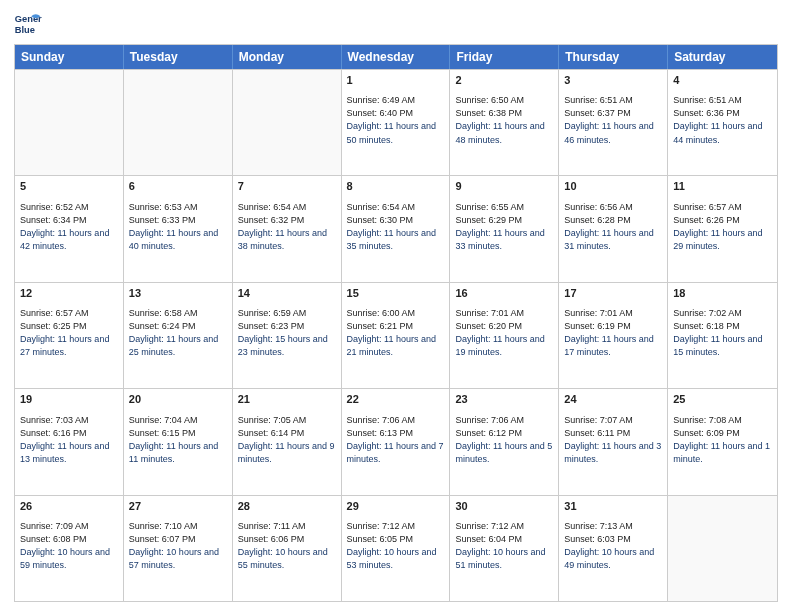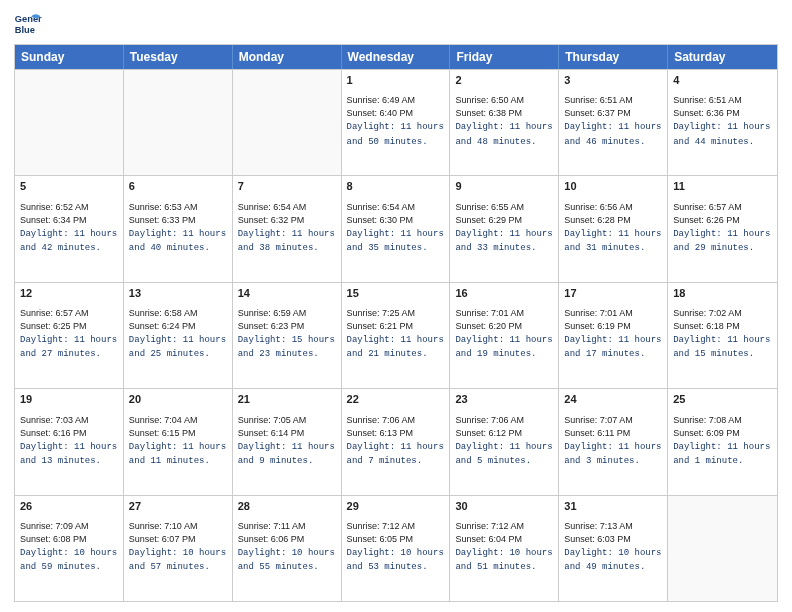--- a/index.html
+++ b/index.html
@@ -100,21 +100,20 @@
       margin-bottom: 1px;
     }
     .cell-text {
       font-size: 9px;
       color: #222;
       line-height: 1.45;
       margin-top: 6px;
     }
     .cell-text .daylight {
       color: #1a3a6b;
-      font-family: Liberation Mono, monospace;
     }
   </style>
 </head>
 <body>
 
 <div class="page">
   <div class="header">
     <div class="logo">
       <svg class="logo-icon" viewBox="0 0 36 36">
         <rect width="36" height="36" fill="white"></rect>
@@ -204,21 +203,21 @@
           <div class="cal-cell">
             <span class="day-num">13</span>
             <div class="cell-text"><span>Sunrise: 6:58 AM</span><br><span>Sunset: 6:24 PM</span><br><span class="daylight">Daylight: 11 hours and 25 minutes.</span></div>
           </div>
           <div class="cal-cell">
             <span class="day-num">14</span>
             <div class="cell-text"><span>Sunrise: 6:59 AM</span><br><span>Sunset: 6:23 PM</span><br><span class="daylight">Daylight: 15 hours and 23 minutes.</span></div>
           </div>
           <div class="cal-cell">
             <span class="day-num">15</span>
-            <div class="cell-text"><span>Sunrise: 7:25 AM</span><br><span>Sunset: 6:21 PM</span><br><span class="daylight">Daylight: 11 hours and 21 minutes.</span></div>
+            <div class="cell-text"><span>Sunrise: 6:00 AM</span><br><span>Sunset: 6:21 PM</span><br><span class="daylight">Daylight: 11 hours and 21 minutes.</span></div>
           </div>
           <div class="cal-cell">
             <span class="day-num">16</span>
             <div class="cell-text"><span>Sunrise: 7:01 AM</span><br><span>Sunset: 6:20 PM</span><br><span class="daylight">Daylight: 11 hours and 19 minutes.</span></div>
           </div>
           <div class="cal-cell">
             <span class="day-num">17</span>
             <div class="cell-text"><span>Sunrise: 7:01 AM</span><br><span>Sunset: 6:19 PM</span><br><span class="daylight">Daylight: 11 hours and 17 minutes.</span></div>
           </div>
           <div class="cal-cell">

